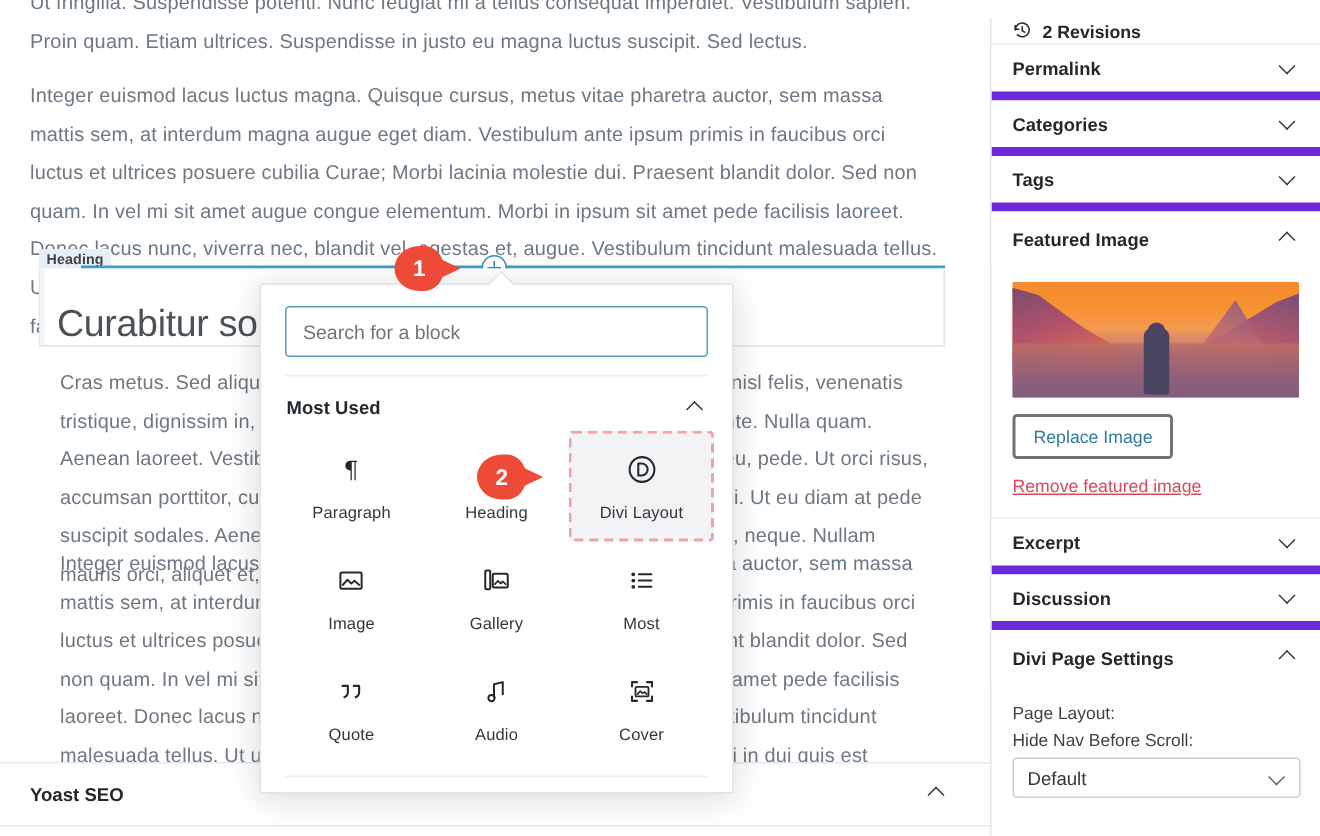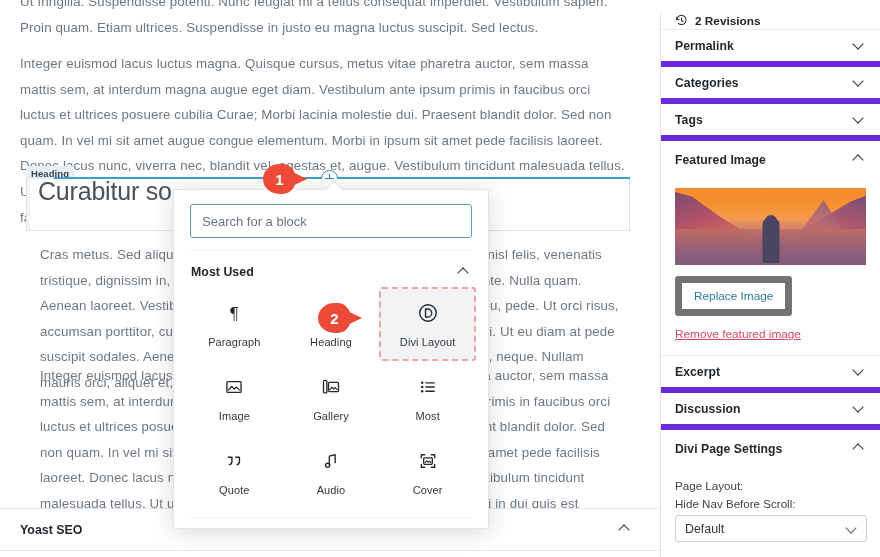--- a/index.html
+++ b/index.html
@@ -90,21 +90,21 @@
     border-top: none;
     background: #ffffff;
   }
   .heading-block .accent {
     position: absolute; left: 0; top: 0;
     width: 3px; height: 100%;
     background: #f3f5f7;
   }
   .heading-text {
     position: absolute;
-    left: 38px; top: 177px;
+    left: 38px; top: 202px;
     font-size: 25px;
     color: #4a5258;
     font-weight: 400;
     letter-spacing: -0.2px;
     white-space: nowrap;
   }
   .para-3 {
     position: absolute; left: 40px; top: 242px; width: 580px;
   }
   .para-4 {
@@ -351,21 +351,21 @@
     border-radius: 50%;
     background: #4b4460;
   }
   .btn-replace {
     margin-top: 11px;
     display: inline-block;
     padding: 6px 12px;
     font-size: 11.8px;
     color: #2d7c9c;
     background: #ffffff;
-    border: 7px solid #737373;
+    border: 2px solid #737373;
     border-radius: 3px;
     cursor: pointer;
     font-family: "Liberation Sans", sans-serif;
   }
   .link-remove {
     display: block;
     margin-top: 11px;
     font-size: 11.8px;
     color: #d9485c;
     text-decoration: underline;

